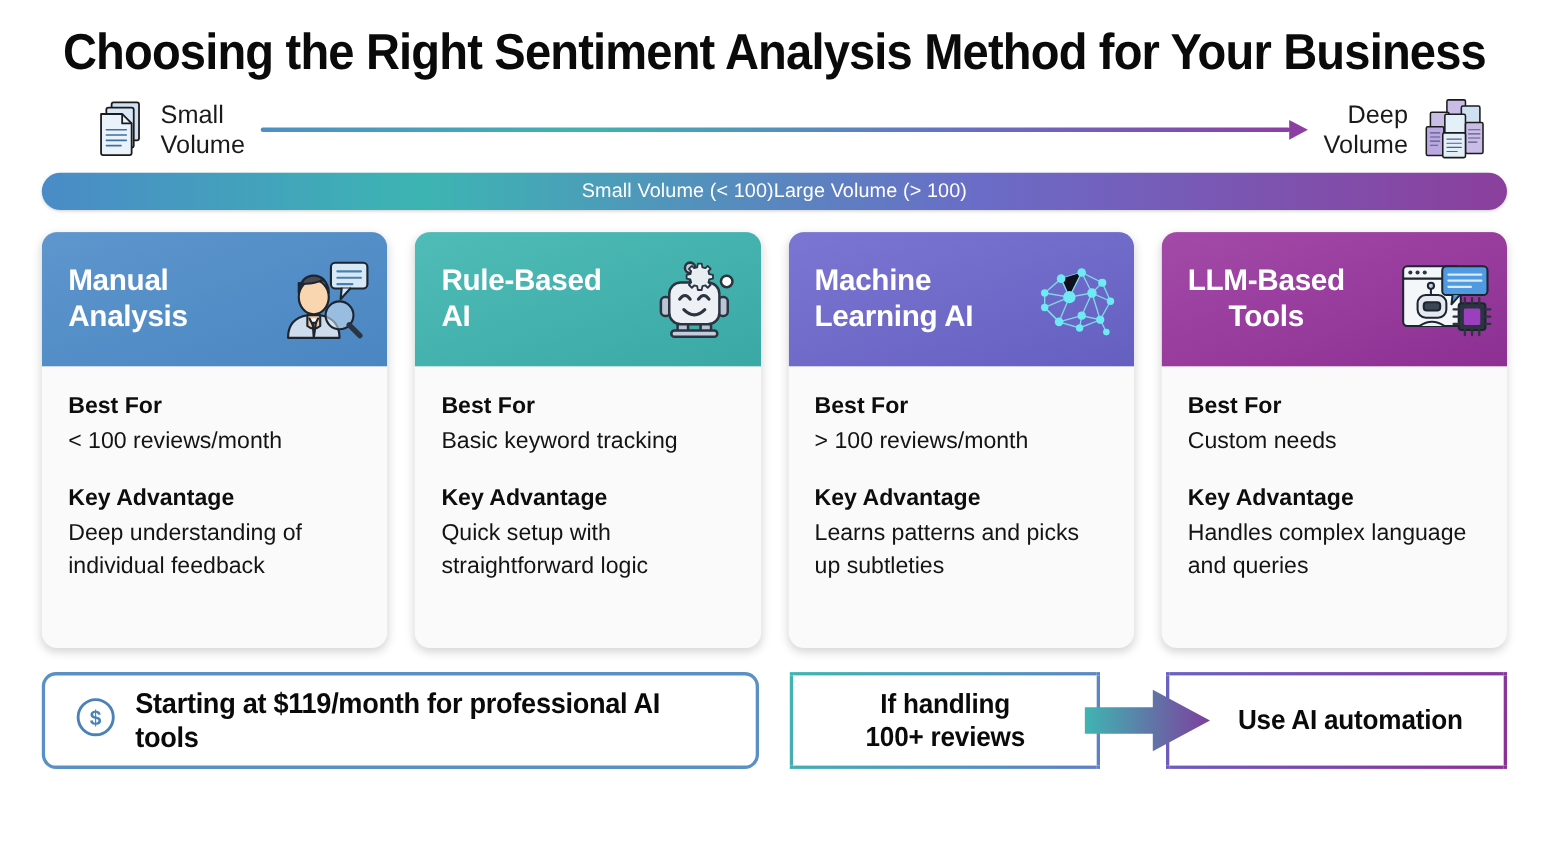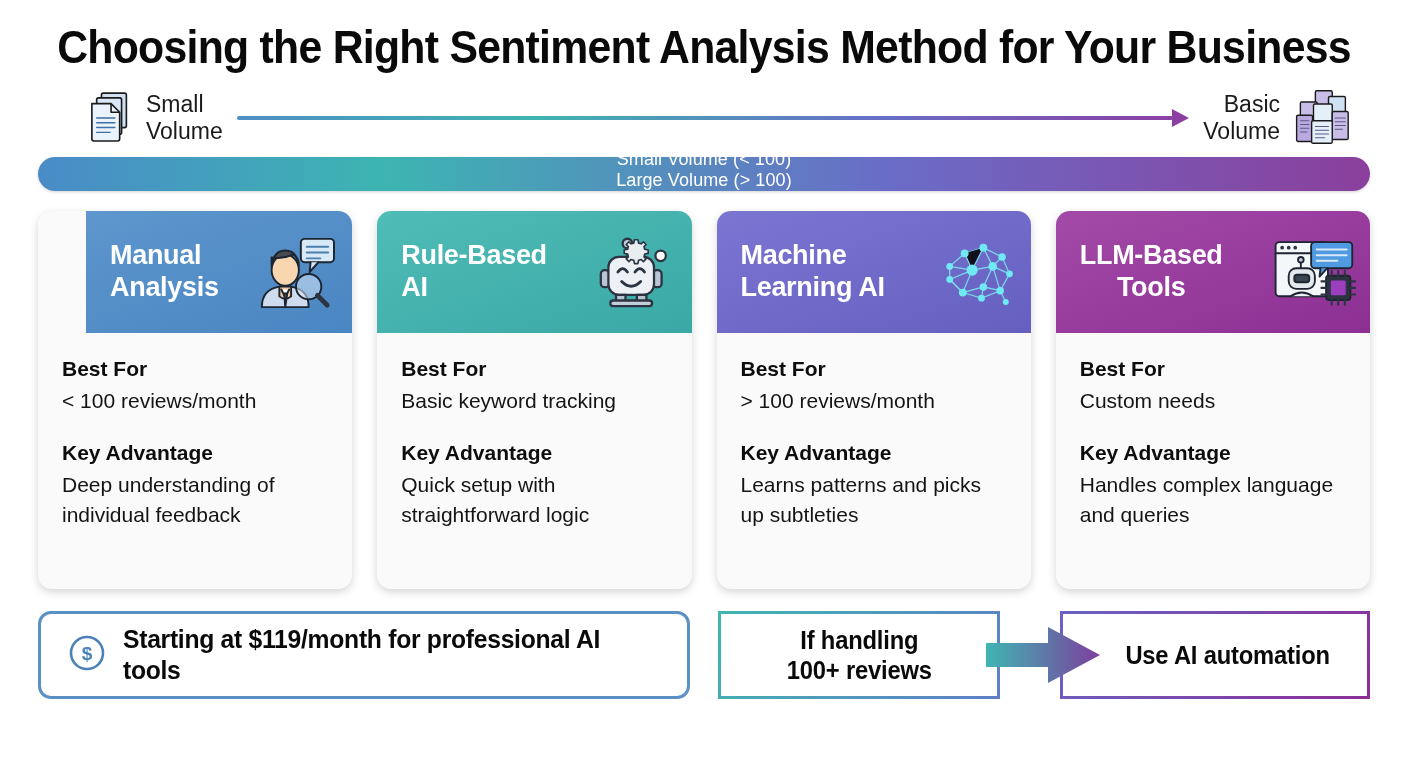--- a/index.html
+++ b/index.html
@@ -76,25 +76,24 @@
   }
 
   
   .volume-bar {
     margin: 8px 38px 0 38px;
     height: 34px;
     border-radius: 17px;
     background: linear-gradient(90deg, #4a8bc7 0%, #3cb5b2 26%, #6a6cc7 64%, #8b3f9c 100%);
     display: flex;
     align-items: center;
-    justify-content: flex-end;
+    justify-content: center;
     padding: 0 26px;
     box-sizing: border-box;
     box-shadow: 0 1px 3px rgba(0,0,0,0.18);
-    flex-direction: column;
   }
   .volume-bar span {
     color: #ffffff;
     font-size: 18px;
     letter-spacing: 0.1px;
   }
 
   
   .cards {
     display: flex;
@@ -149,21 +148,21 @@
   }
   .val {
     font-size: 21px;
     color: #141414;
     line-height: 1.42;
     margin: 0 0 26px 0;
   }
   .val:last-child { margin-bottom: 0; }
 
   
-  .head-manual { background: linear-gradient(160deg, #5e96cd 0%, #4a86c2 100%); margin-left: 48px; }
+  .head-manual { background: linear-gradient(160deg, #5e96cd 0%, #4a86c2 100%); }
   .head-rule   { background: linear-gradient(160deg, #4fbcb7 0%, #3aa8a5 100%); }
   .head-ml     { background: linear-gradient(160deg, #7b76d2 0%, #6560c0 100%); gap: 20px; }
   .head-llm    { background: linear-gradient(160deg, #a34aa8 0%, #8d2f93 100%); text-align: center; }
 
   
   .bottom-row {
     display: flex;
     align-items: center;
     padding: 22px 38px 0 38px;
     gap: 0;
@@ -268,21 +267,21 @@
     <span class="endcap-label">Small
 Volume</span>
   </div>
 
   <div class="arrow-track">
     <div class="arrow-line"></div>
     <div class="arrow-head"></div>
   </div>
 
   <div class="endcap">
-    <span class="endcap-label" style="text-align:right;">Basic
+    <span class="endcap-label" style="text-align:right;">Deep
 Volume</span>
     <span class="card-icon" style="width:62px;height:62px;">
       <svg viewBox="0 0 64 62" width="60" height="60">
         <g stroke="#1b1b1b" stroke-width="1.5" stroke-linejoin="round">
           <rect x="26" y="2" width="18" height="22" rx="1.5" fill="#c9bce6"></rect>
           <rect x="40" y="8" width="18" height="22" rx="1.5" fill="#cfe0f2"></rect>
           <rect x="10" y="14" width="18" height="22" rx="1.5" fill="#c9bce6"></rect>
           <rect x="24" y="16" width="20" height="26" rx="1.5" fill="#e3f0fa"></rect>
           <rect x="44" y="24" width="17" height="30" rx="1.5" fill="#c9bce6"></rect>
           <rect x="6" y="28" width="17" height="28" rx="1.5" fill="#b9a9e0"></rect>

